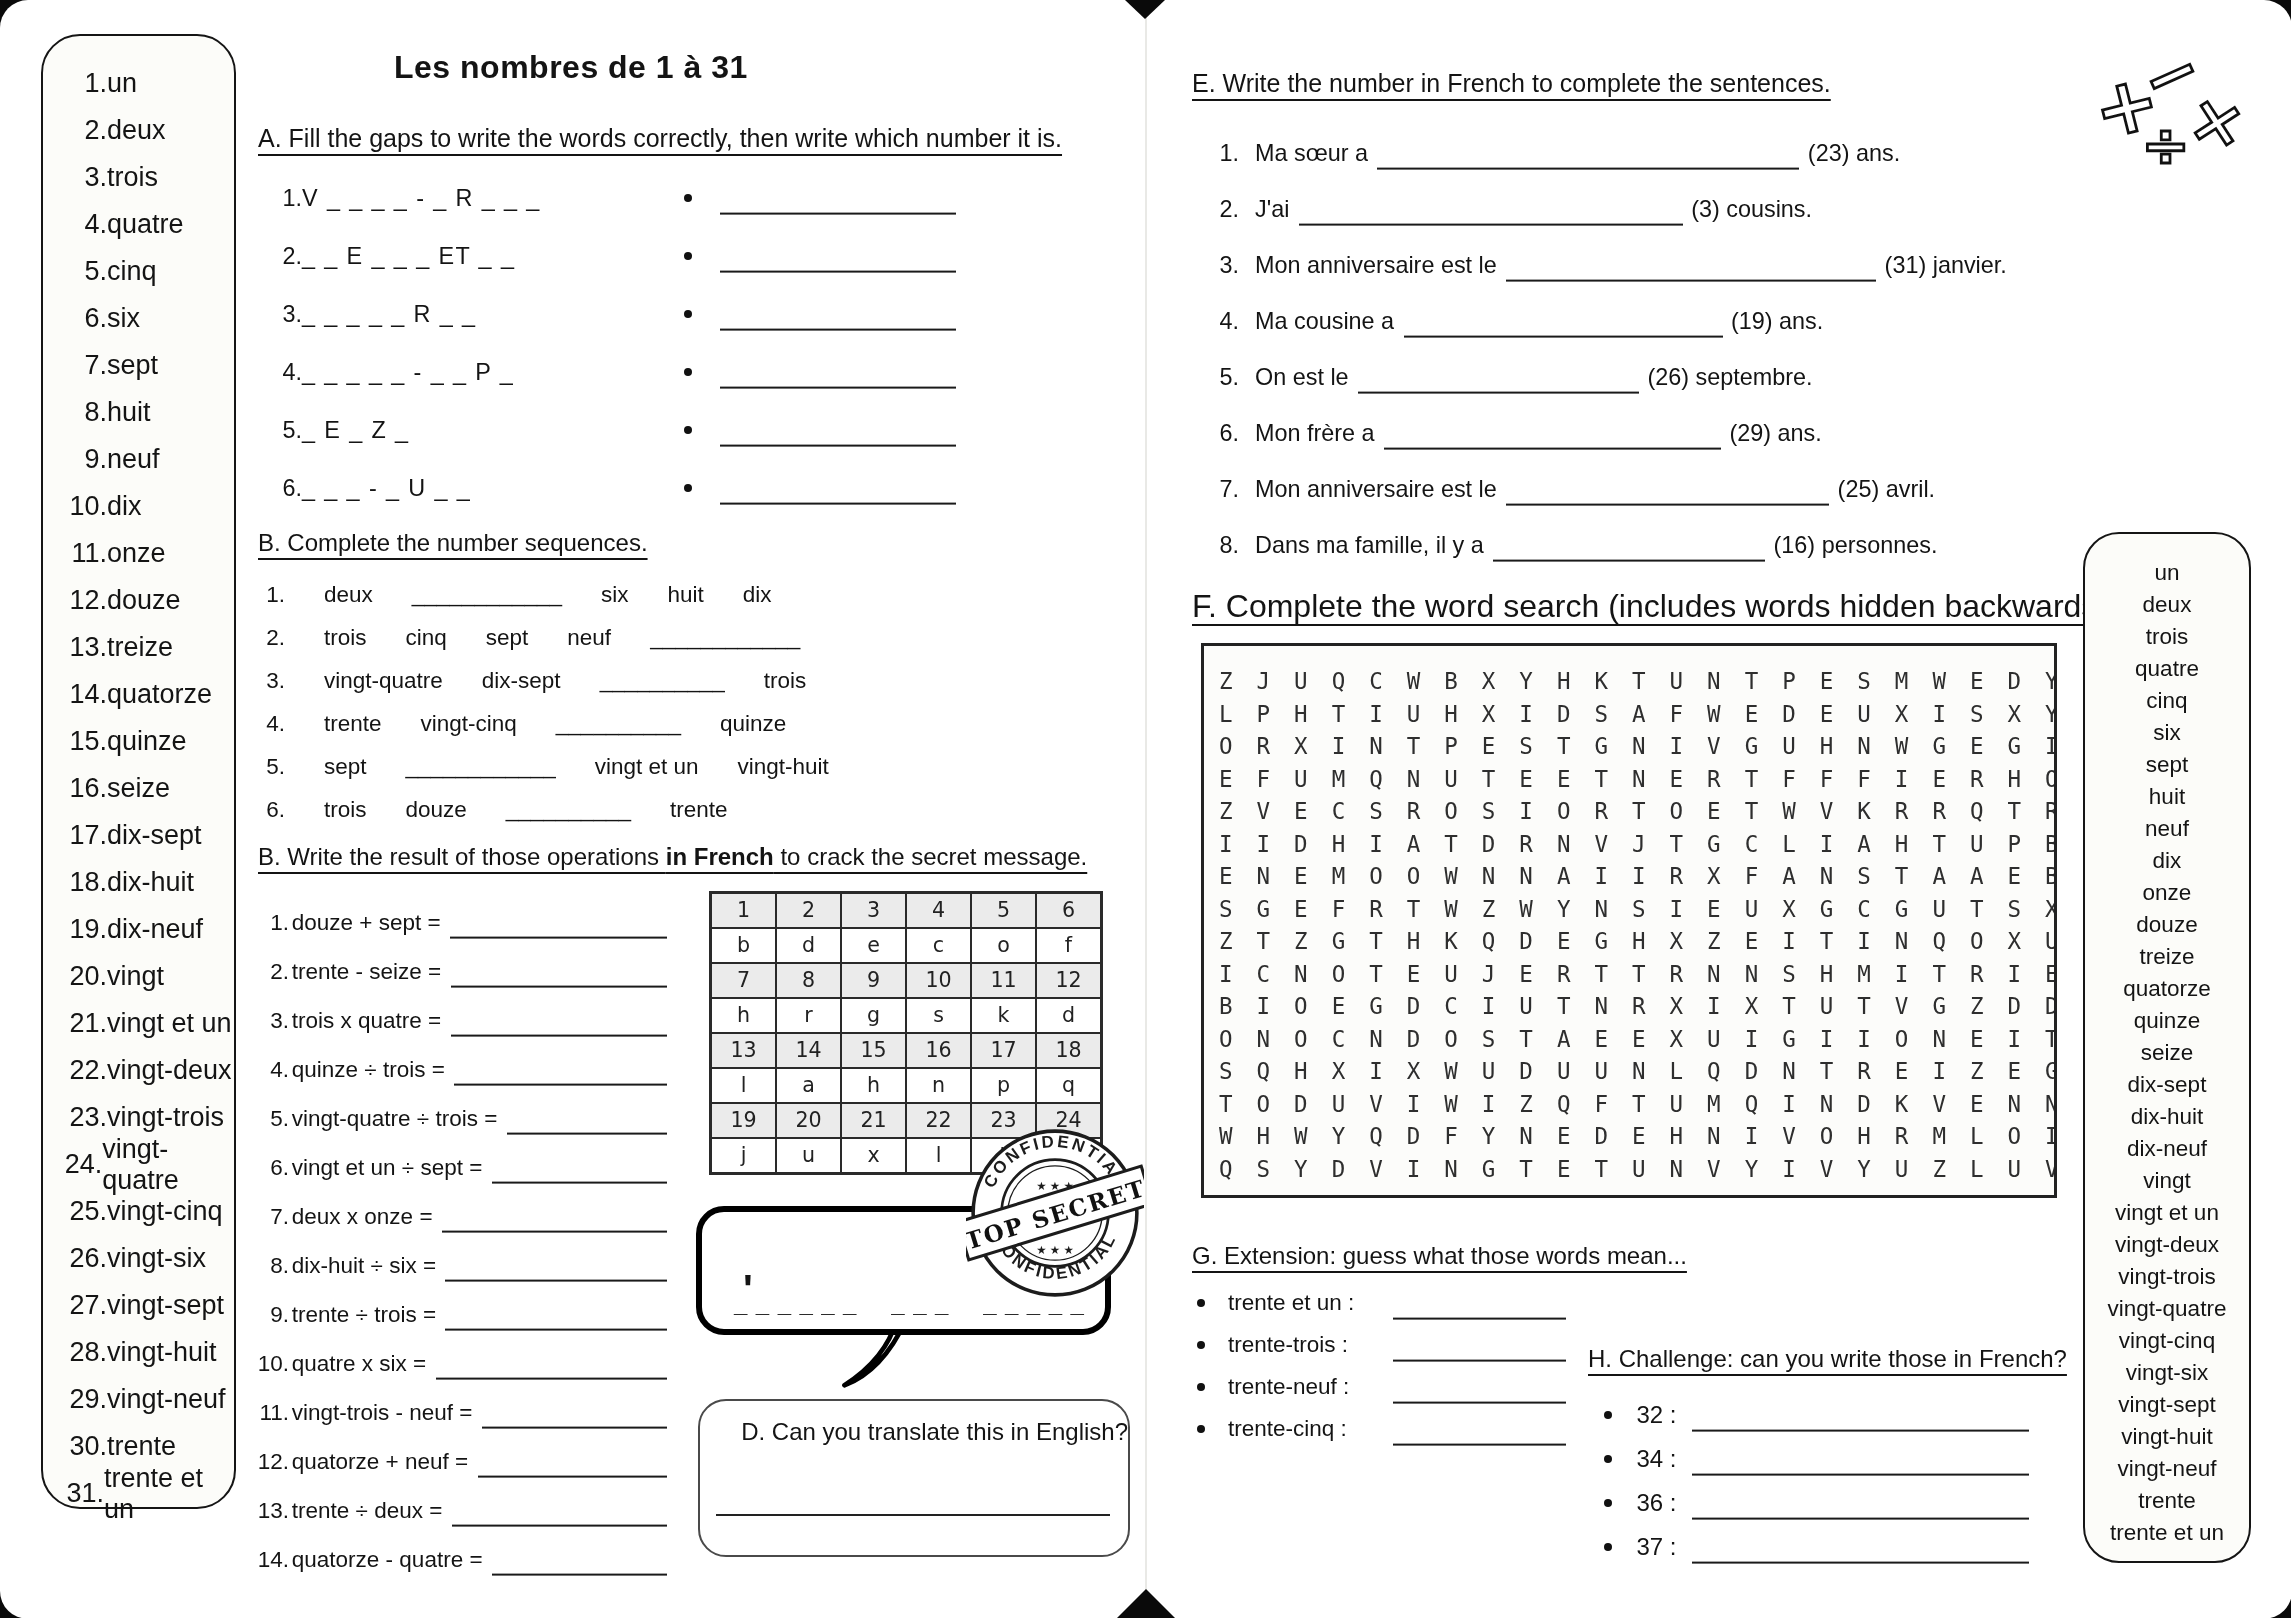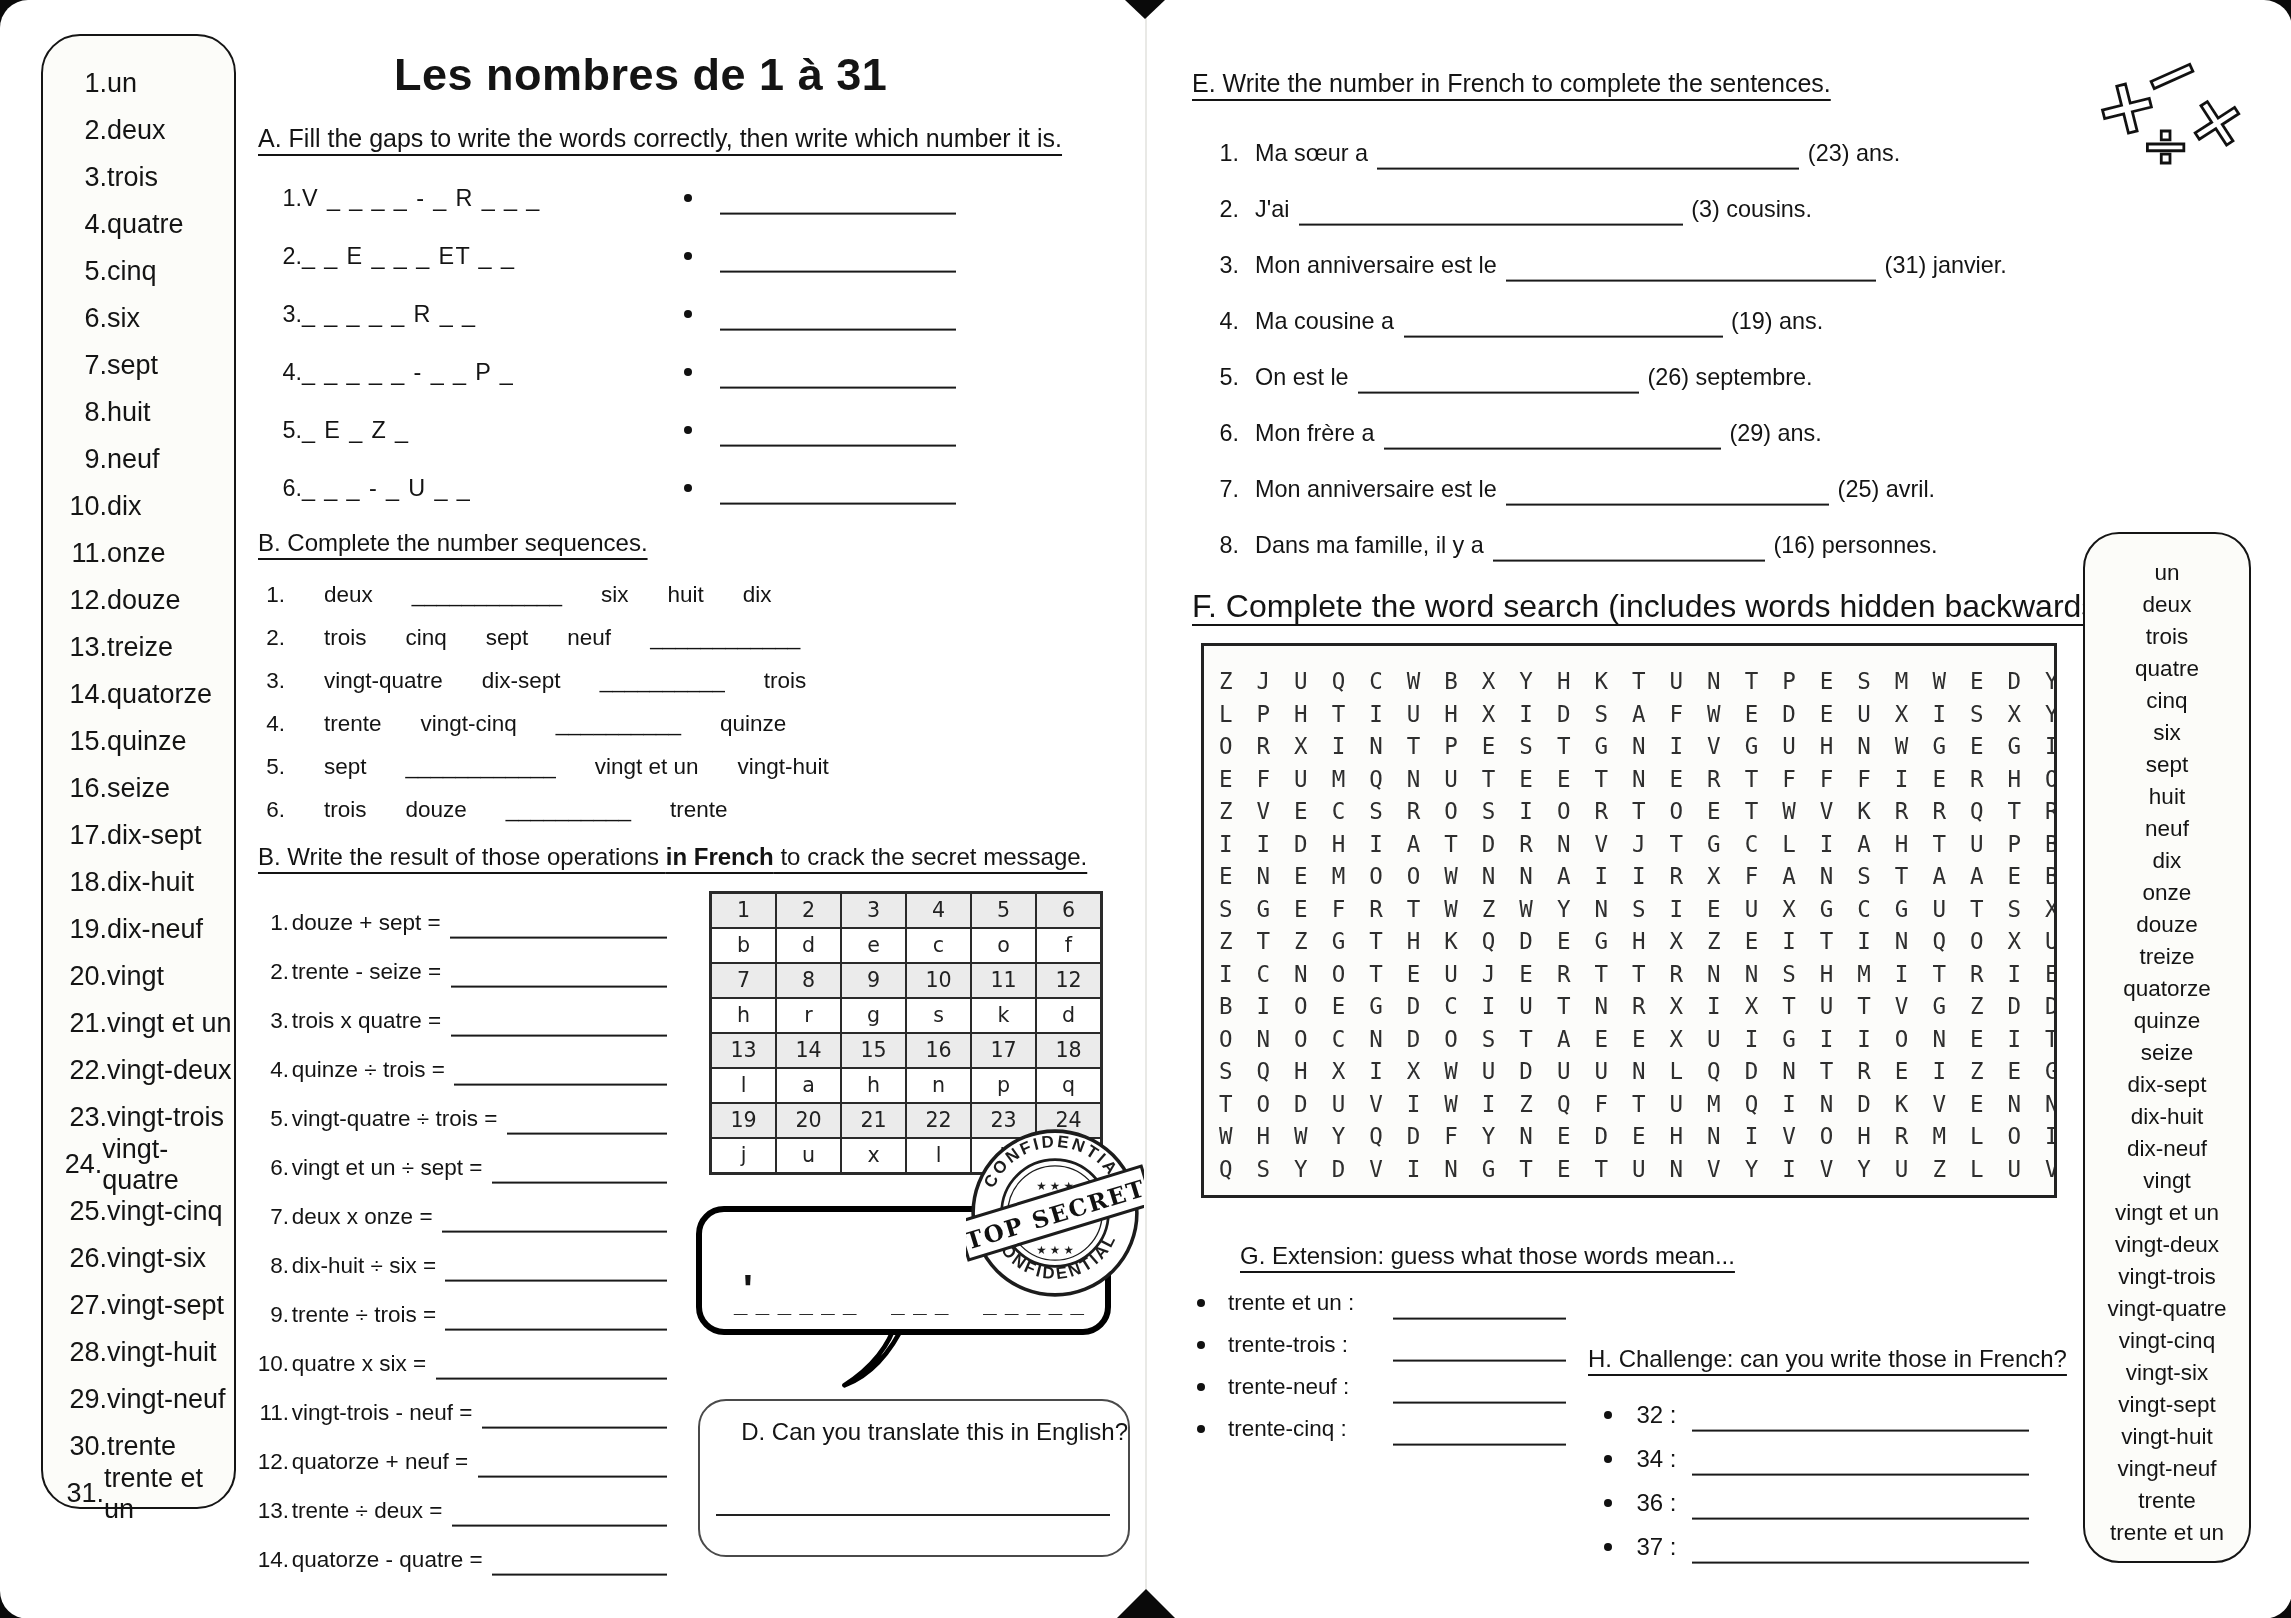--- a/index.html
+++ b/index.html
@@ -19,21 +19,21 @@
   .blankline{display:inline-block;height:19px;border-bottom:2.3px solid #1a1a1a;transform:translateY(5.6px);}
   .dot{width:8.4px;height:8.4px;border-radius:50%;background:#111;flex:none;}
   .idx{white-space:nowrap;}
 
   
   .num-box{left:41px;top:34px;width:195px;height:1475px;border:2.8px solid #151515;border-radius:39px;
            background:#fcfcf9;padding-top:24px;box-sizing:border-box;}
   .num-item{height:47px;display:flex;align-items:center;font-size:27px;}
   .num-item .idx{width:64px;text-align:right;}
 
-  .title{left:394px;top:49px;font-size:45px;font-weight:bold;letter-spacing:0.5px;}
+  .title{left:394px;top:49px;font-size:32px;font-weight:bold;letter-spacing:0.5px;}
 
   .sec-a-h{left:258px;top:124px;font-size:25px;}
   .a-list{left:270px;top:169px;}
   .a-row{height:58px;display:flex;align-items:center;font-size:23.4px;}
   .a-row .idx{width:32px;text-align:right;}
   .a-pattern{width:382px;letter-spacing:1.4px;white-space:nowrap;}
   .a-row .dot{margin-right:28px;}
   .a-line{width:236px;}
 
   .sec-bseq-h{left:258px;top:529px;font-size:24px;}
@@ -82,21 +82,21 @@
   .e-list div.e-row:nth-of-type(6) .e-line{width:337px;}
   .e-list div.e-row:nth-of-type(7) .e-line{width:323px;}
   .e-list div.e-row:nth-of-type(8) .e-line{width:272px;}
 
   .sec-f-h{left:1192px;top:588px;font-size:32px;}
   .ws-box{left:1201px;top:643px;width:856px;height:555px;border:3.3px solid #222;
           background:#fcfcfa;box-sizing:border-box;padding:19px 0 0 15px;overflow:hidden;}
   .ws-row{height:32.5px;line-height:32.5px;font-family:"DejaVu Sans Mono",monospace;
           font-size:22.5px;letter-spacing:24px;color:#2e2e2e;white-space:nowrap;}
 
-  .sec-g-h{left:1192px;top:1242px;font-size:24px;margin-left:48px;}
+  .sec-g-h{left:1192px;top:1242px;font-size:24px;}
   .g-list{left:1197px;top:1282px;}
   .g-row{height:42px;display:flex;align-items:center;font-size:22.5px;}
   .g-row .dot{margin-right:22.5px;}
   .g-label{width:165px;white-space:nowrap;}
   .g-line{width:173px;}
 
   .sec-h-h{left:1588px;top:1345px;font-size:24px;}
   .h-list{left:1604px;top:1393px;}
   .h-row{height:44px;display:flex;align-items:center;font-size:24px;}
   .h-row .dot{margin-right:24px;}

